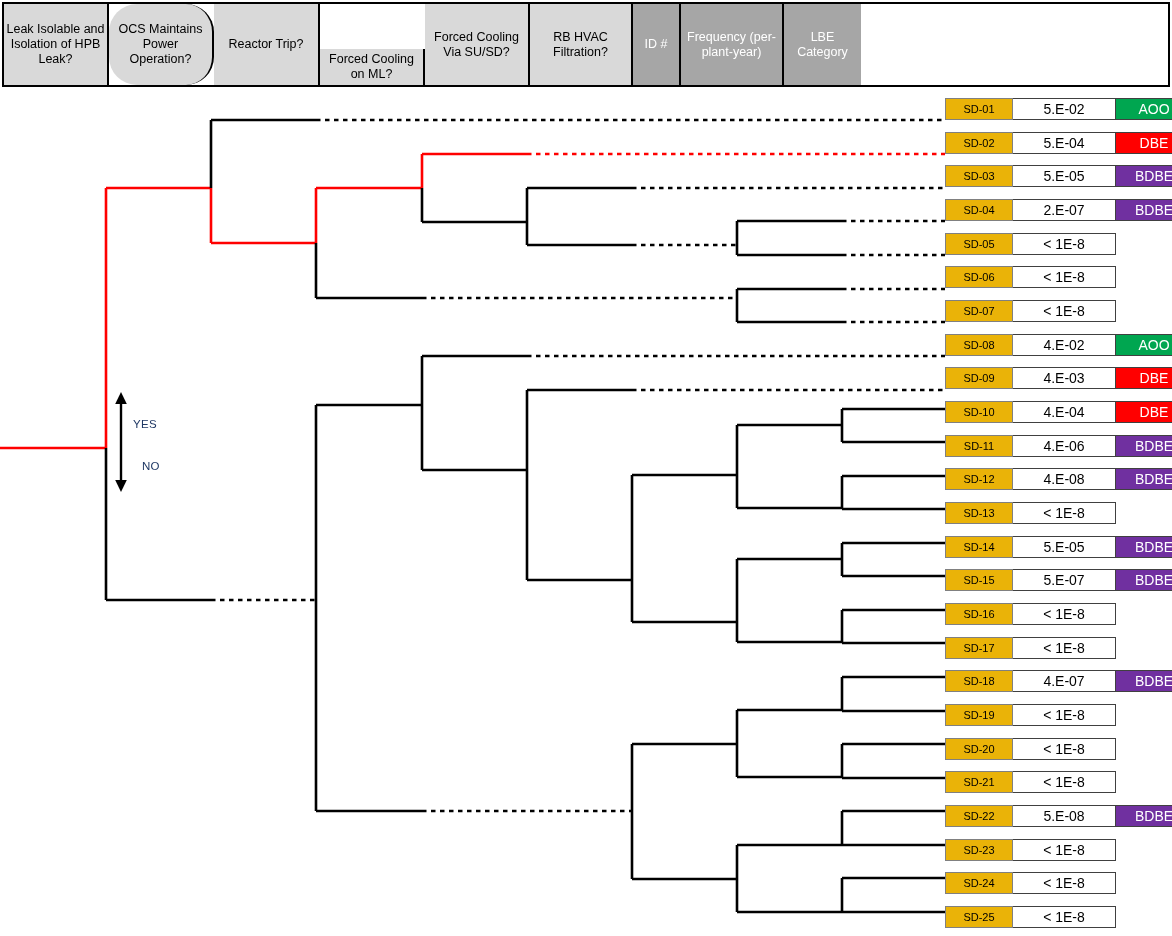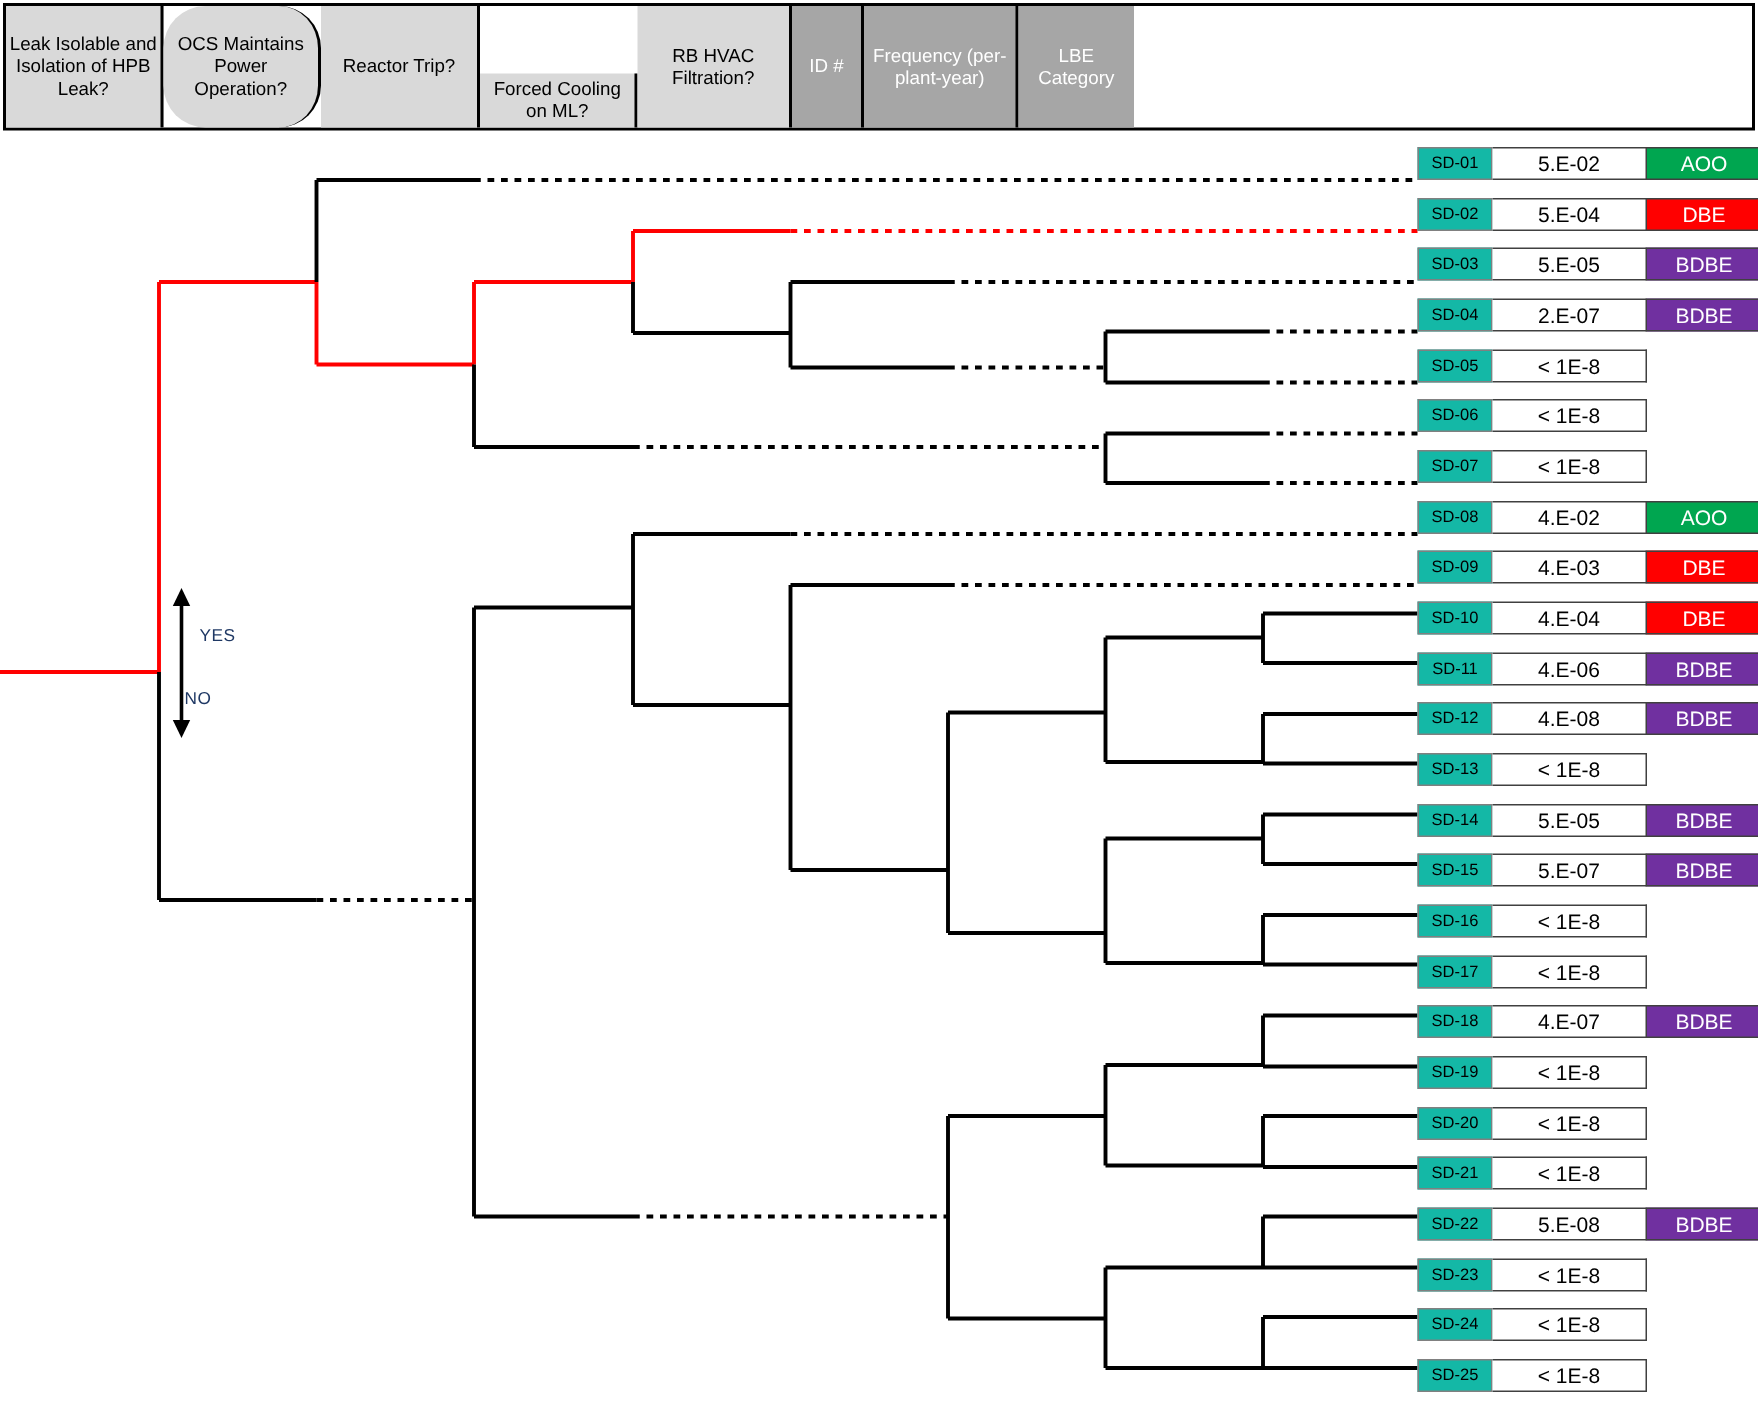--- a/index.html
+++ b/index.html
@@ -50,23 +50,23 @@
   }
 
   
   .res-row {
     position: absolute;
     height: 22px;
     display: flex;
     align-items: stretch;
   }
   .res-id {
-    width: 50px;
+    width: 68px;
     border: 1.5px solid #808080;
-    background: #14b8a6;
+    background: #eab308;
     display: flex; align-items: center; justify-content: center;
     font-size: 11px;
     color: #000;
   }
   .res-freq {
     width: 103px;
     border: 1.5px solid #404040;
     border-left: none;
     background: #ffffff;
     display: flex; align-items: center; justify-content: center;
@@ -95,20 +95,21 @@
 </head>
 <body>
 
 <div id="page">
 
   <div id="header">
       <div class="hcell" style="width: 105px; flex: 0 0 105px;">Leak Isolable and Isolation of HPB Leak?</div>
       <div class="hcell" style="width: 105px; flex: 0 0 105px; border-radius: 28px;">OCS Maintains Power Operation?</div>
       <div class="hcell" style="width: 106px; flex: 0 0 106px;">Reactor Trip?</div>
       <div class="hcell" style="width: 105px; flex: 0 0 105px; margin-top: 45px;">Forced Cooling on ML?</div>
+      <div class="hcell" style="width: 105px; flex: 0 0 105px;">Forced Cooling Via SU/SD?</div>
       <div class="hcell" style="width: 103px; flex: 0 0 103px;">RB HVAC Filtration?</div>
       <div class="hcell dark" style="width: 48px; flex: 0 0 48px;">ID #</div>
       <div class="hcell dark" style="width: 103px; flex: 0 0 103px; text-align: center;">Frequency (per-plant-year)</div>
       <div class="hcell dark" style="width: 77px; flex: 0 0 77px;">LBE Category</div>
     </div>
 
   <svg id="tree" viewBox="0 0 1172 936" xmlns="http://www.w3.org/2000/svg">
       <line x1="0" x2="106" y1="448" y2="448" stroke="#FF0000" stroke-width="2.6"></line>
       <line x1="106" x2="106" y1="188" y2="448" stroke="#FF0000" stroke-width="2.6"></line>
       <line x1="106" x2="211" y1="188" y2="188" stroke="#FF0000" stroke-width="2.6"></line>
@@ -201,21 +202,21 @@
       <line x1="842" x2="945" y1="912" y2="912" stroke="#000000" stroke-width="2.6"></line>
     </svg>
 
   <div>
     <svg style="position:absolute;left:112px;top:392px;width:18px;height:100px" viewBox="0 0 18 100" xmlns="http://www.w3.org/2000/svg">
       <line x1="9" y1="10" x2="9" y2="90" stroke="#000" stroke-width="2.4"></line>
       <polygon points="9,0 3.2,12 14.8,12" fill="#000"></polygon>
       <polygon points="9,100 3.2,88 14.8,88" fill="#000"></polygon>
     </svg>
     <span class="legend-label" style="left:133px; top:418px;">YES</span>
-    <span class="legend-label" style="left:123px; top:460px;">NO</span>
+    <span class="legend-label" style="left:142px; top:460px;">NO</span>
   </div>
 
   <div id="results">
       <div class="res-row" style="left: 945px; top: 98px;">
         <div class="res-id">SD-01</div>
         <div class="res-freq">5.E-02</div>
         <div class="res-cat" style="background: rgb(0, 166, 80); border-color: rgb(64, 64, 64);">AOO</div>
       </div>
       <div class="res-row" style="left: 945px; top: 131.67px;">
         <div class="res-id">SD-02</div>

